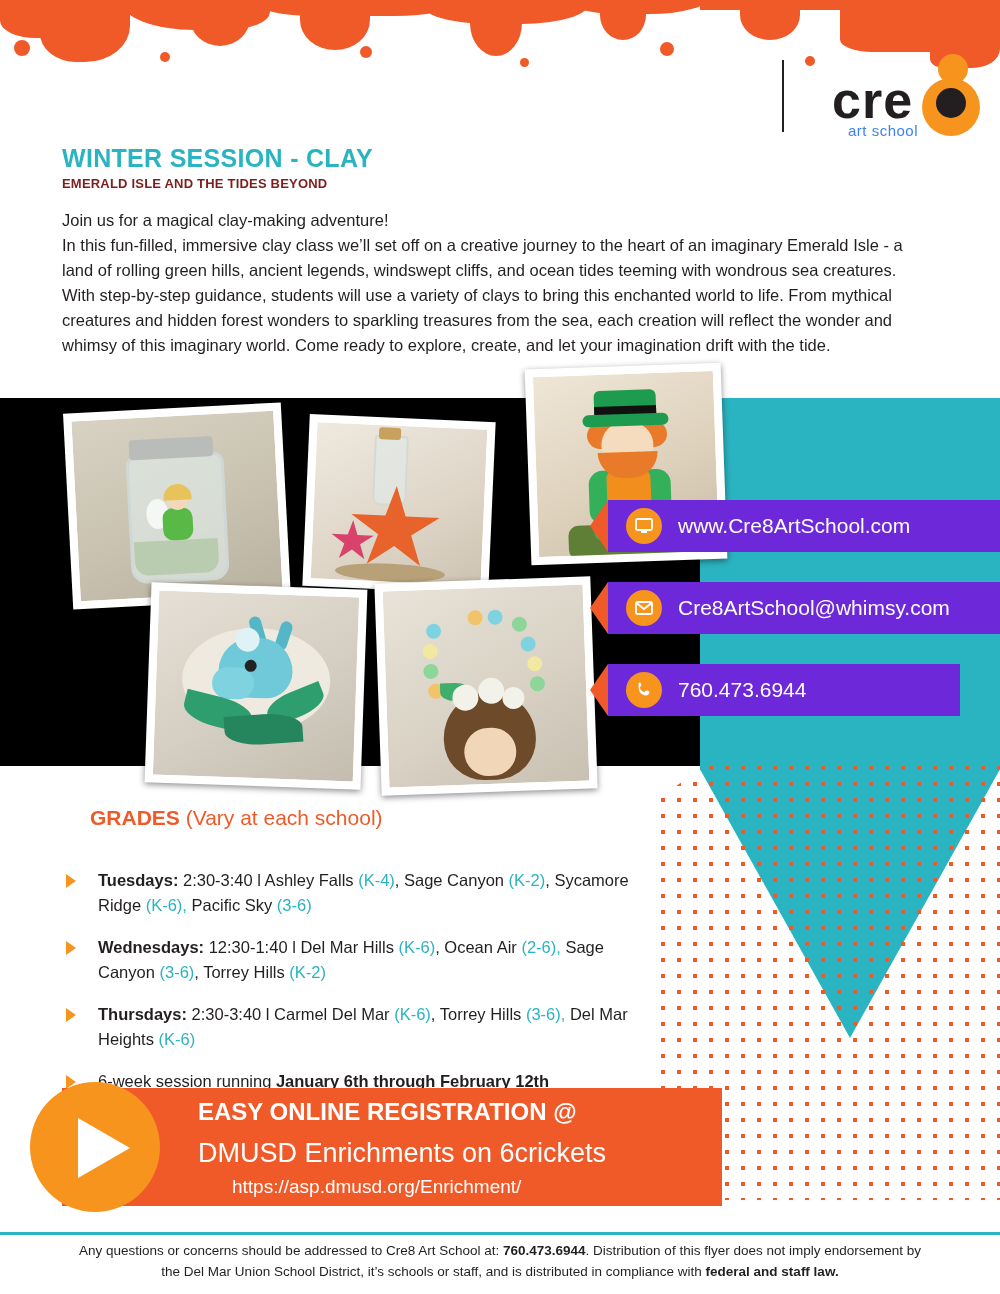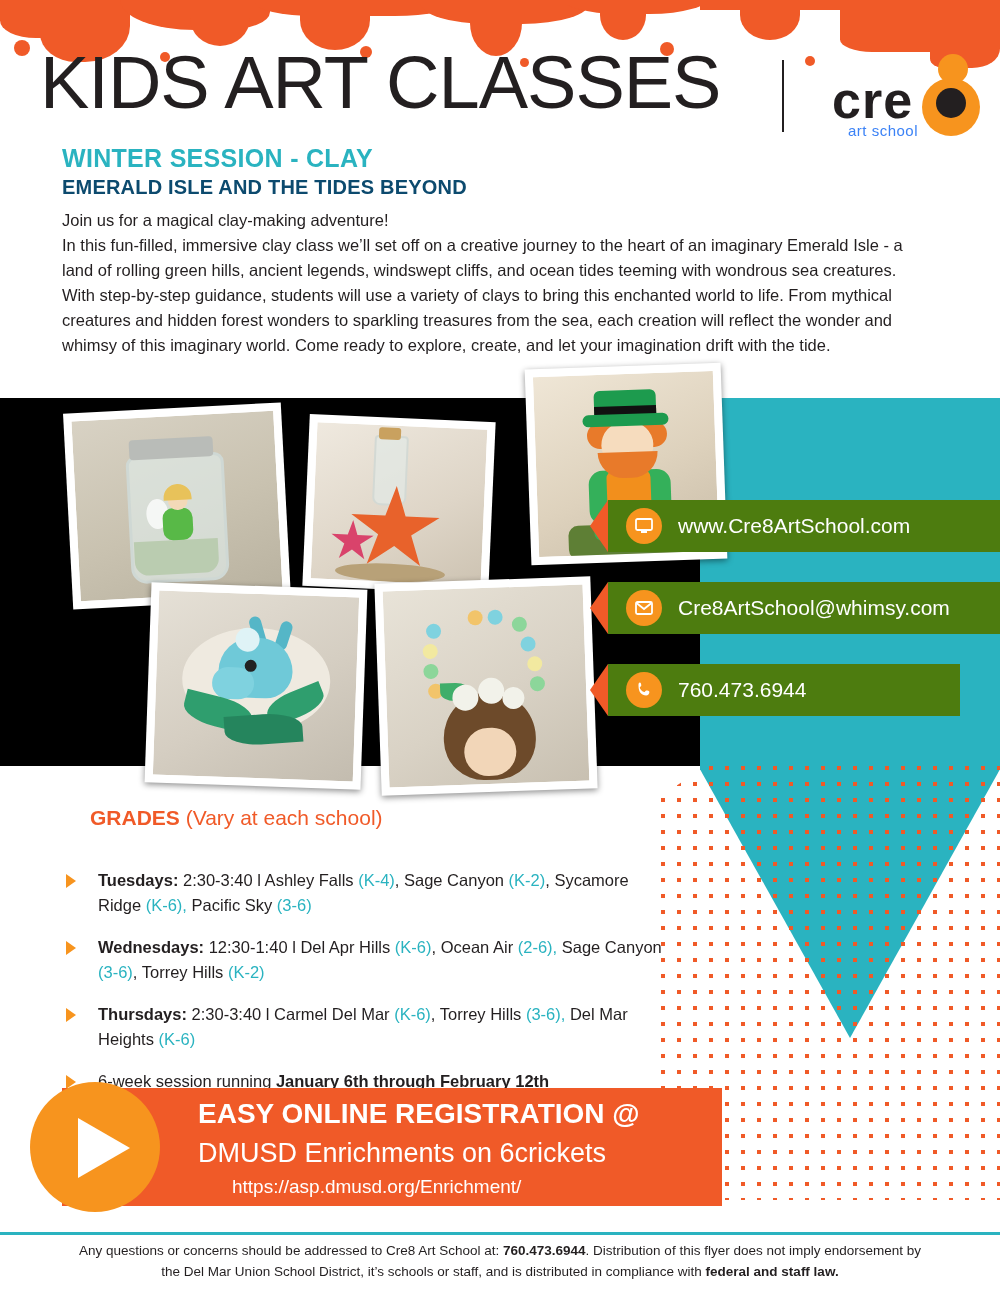--- a/index.html
+++ b/index.html
@@ -121,23 +121,23 @@
     top: 144px;
     font-size: 25px;
     font-weight: 700;
     color: #2ab3c0;
     letter-spacing: 0.3px;
   }
   .subtitle2 {
     position: absolute;
     left: 62px;
     top: 176px;
-    font-size: 20px;
+    font-size: 13px;
     font-weight: 700;
-    color: #0c4a6e;
+    color: #7f1d1d;
     letter-spacing: 0.2px;
   }
 
   
   .bodycopy {
     position: absolute;
     left: 62px;
     top: 208px;
     width: 865px;
     font-size: 16.5px;
@@ -252,21 +252,21 @@
   .neck-face { left: 76px; top: 140px; width: 52px; height: 48px; background: #f2d6b8; border-radius: 26px; }
   .neck-flower1 { left: 66px; top: 96px; width: 26px; height: 26px; background: #f2f2ea; border-radius: 50%; }
   .neck-flower2 { left: 92px; top: 90px; width: 26px; height: 26px; background: #f2f2ea; border-radius: 50%; }
   .neck-flower3 { left: 116px; top: 100px; width: 22px; height: 22px; background: #f2f2ea; border-radius: 50%; }
   .neck-leaf { left: 54px; top: 94px; width: 30px; height: 18px; background: #3fae6a; border-radius: 0 50% 0 50%; }
 
   
   .contact {
     position: absolute;
     height: 52px;
-    background: #4d7c0f;
+    background: #6d28d9;
     display: flex;
     align-items: center;
   }
   .contact .ribbon-tail {
     position: absolute;
     left: -18px;
     top: 0;
     width: 0; height: 0;
     border-right: 18px solid #f05a28;
     border-top: 26px solid transparent;
@@ -365,21 +365,21 @@
     top: 1118px;
     width: 0; height: 0;
     border-left: 52px solid #fff;
     border-top: 30px solid transparent;
     border-bottom: 30px solid transparent;
   }
   .reg-l1 {
     position: absolute;
     left: 198px;
     top: 1098px;
-    font-size: 28px;
+    font-size: 24px;
     font-weight: 700;
     color: #fff;
   }
   .reg-l2 {
     position: absolute;
     left: 198px;
     top: 1138px;
     font-size: 27px;
     color: #fff;
   }
@@ -434,21 +434,20 @@
     <div class="blob" style="left:930px;top:20px;width:70px;height:48px;border-radius:0 0 40% 20%;"></div>
     <div class="blob" style="left:14px;top:40px;width:16px;height:16px;border-radius:50%;"></div>
     <div class="blob" style="left:160px;top:52px;width:10px;height:10px;border-radius:50%;"></div>
     <div class="blob" style="left:360px;top:46px;width:12px;height:12px;border-radius:50%;"></div>
     <div class="blob" style="left:520px;top:58px;width:9px;height:9px;border-radius:50%;"></div>
     <div class="blob" style="left:660px;top:42px;width:14px;height:14px;border-radius:50%;"></div>
     <div class="blob" style="left:805px;top:56px;width:10px;height:10px;border-radius:50%;"></div>
   </div>
 
   <div class="header">
-    <div class="title">KIDS ART CLASSES</div>
     <div class="title-divider"></div>
     <div class="logo">
       <div class="logo-circle-big"></div>
       <div class="logo-dot-black"></div>
       <div class="logo-circle-small"></div>
       <div class="logo-text">cre</div>
       <div class="logo-sub">art school</div>
     </div>
   </div>
 
@@ -588,21 +587,21 @@
     <b>GRADES</b><span> (Vary at each school)</span>
   </div>
 
   <div class="grades-list">
     <div class="g-item">
       <span class="arrow"></span>
       <span><b>Tuesdays:</b><span> 2:30-3:40 l Ashley Falls </span><span class="teal">(K-4)</span><span>, Sage Canyon </span><span class="teal">(K-2)</span><span>, Sycamore Ridge </span><span class="teal">(K-6),</span><span> Pacific Sky </span><span class="teal">(3-6)</span></span>
     </div>
     <div class="g-item">
       <span class="arrow"></span>
-      <span><b>Wednesdays:</b><span> 12:30-1:40 l Del Apr Hills </span><span class="teal">(K-6)</span><span>, Ocean Air </span><span class="teal">(2-6),</span><span> Sage Canyon </span><span class="teal">(3-6)</span><span>, Torrey Hills </span><span class="teal">(K-2)</span></span>
+      <span><b>Wednesdays:</b><span> 12:30-1:40 l Del Mar Hills </span><span class="teal">(K-6)</span><span>, Ocean Air </span><span class="teal">(2-6),</span><span> Sage Canyon </span><span class="teal">(3-6)</span><span>, Torrey Hills </span><span class="teal">(K-2)</span></span>
     </div>
     <div class="g-item">
       <span class="arrow"></span>
       <span><b>Thursdays:</b><span> 2:30-3:40 l Carmel Del Mar </span><span class="teal">(K-6)</span><span>, Torrey Hills </span><span class="teal">(3-6),</span><span> Del Mar Heights </span><span class="teal">(K-6)</span></span>
     </div>
     <div class="g-item">
       <span class="arrow"></span>
       <span><span>6-week session running </span><b>January 6th through February 12th</b></span>
     </div>
   </div>

